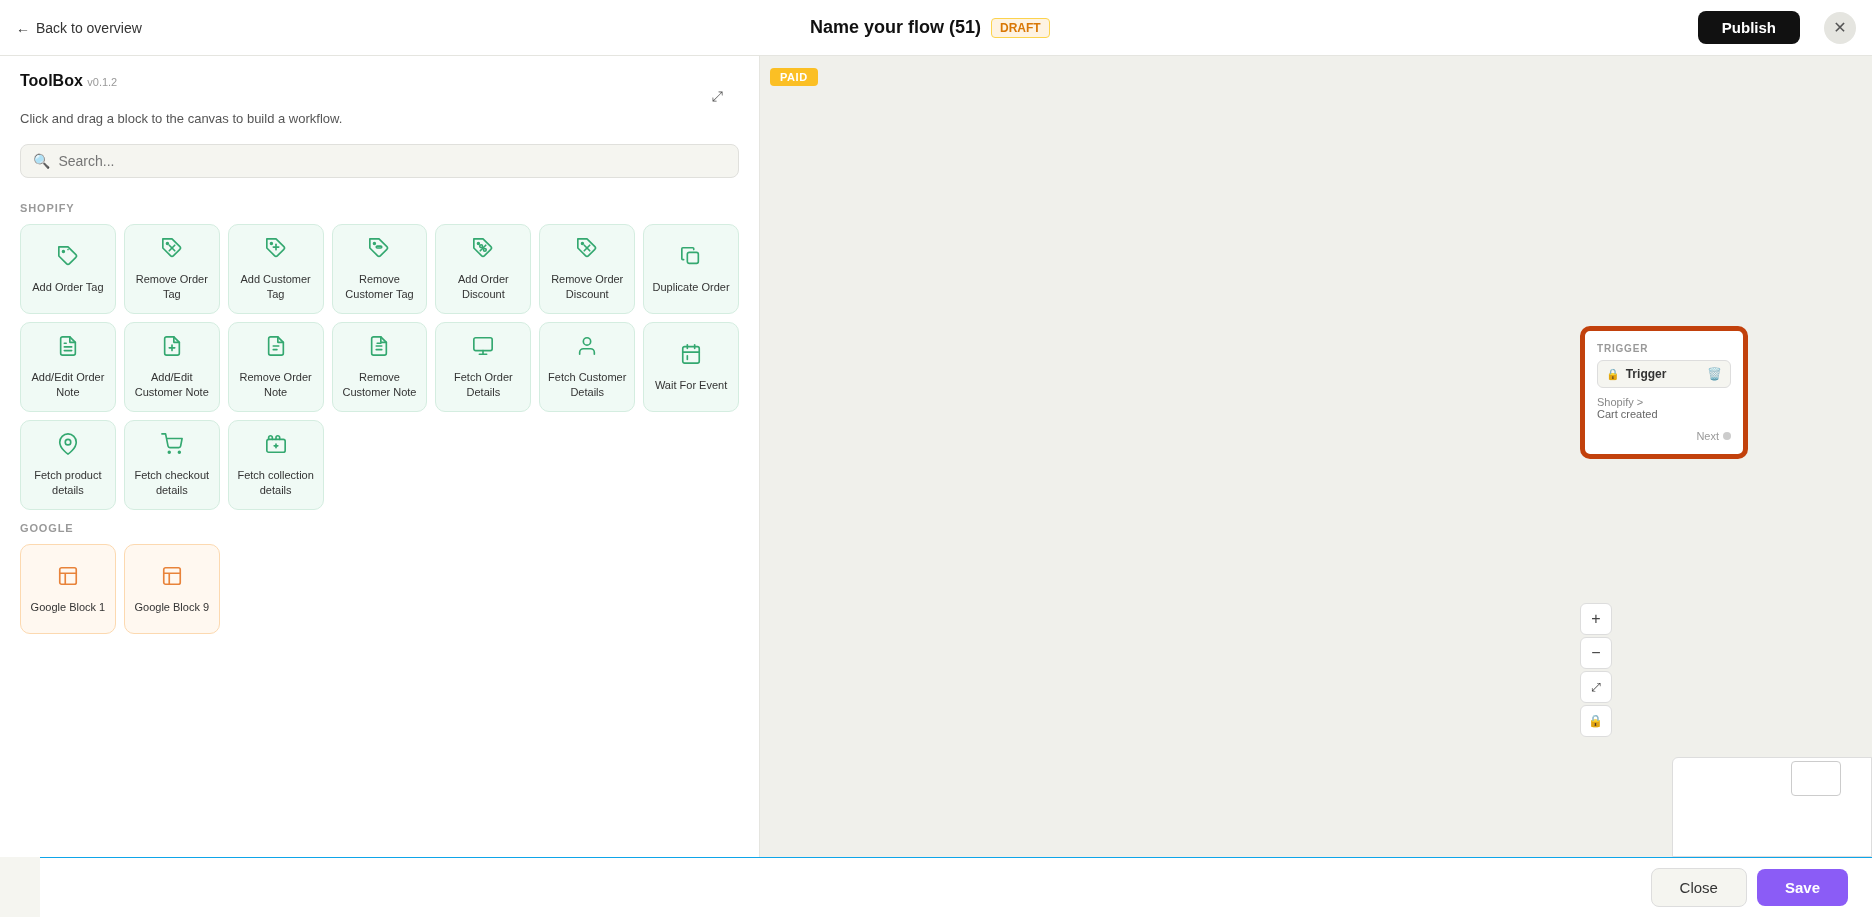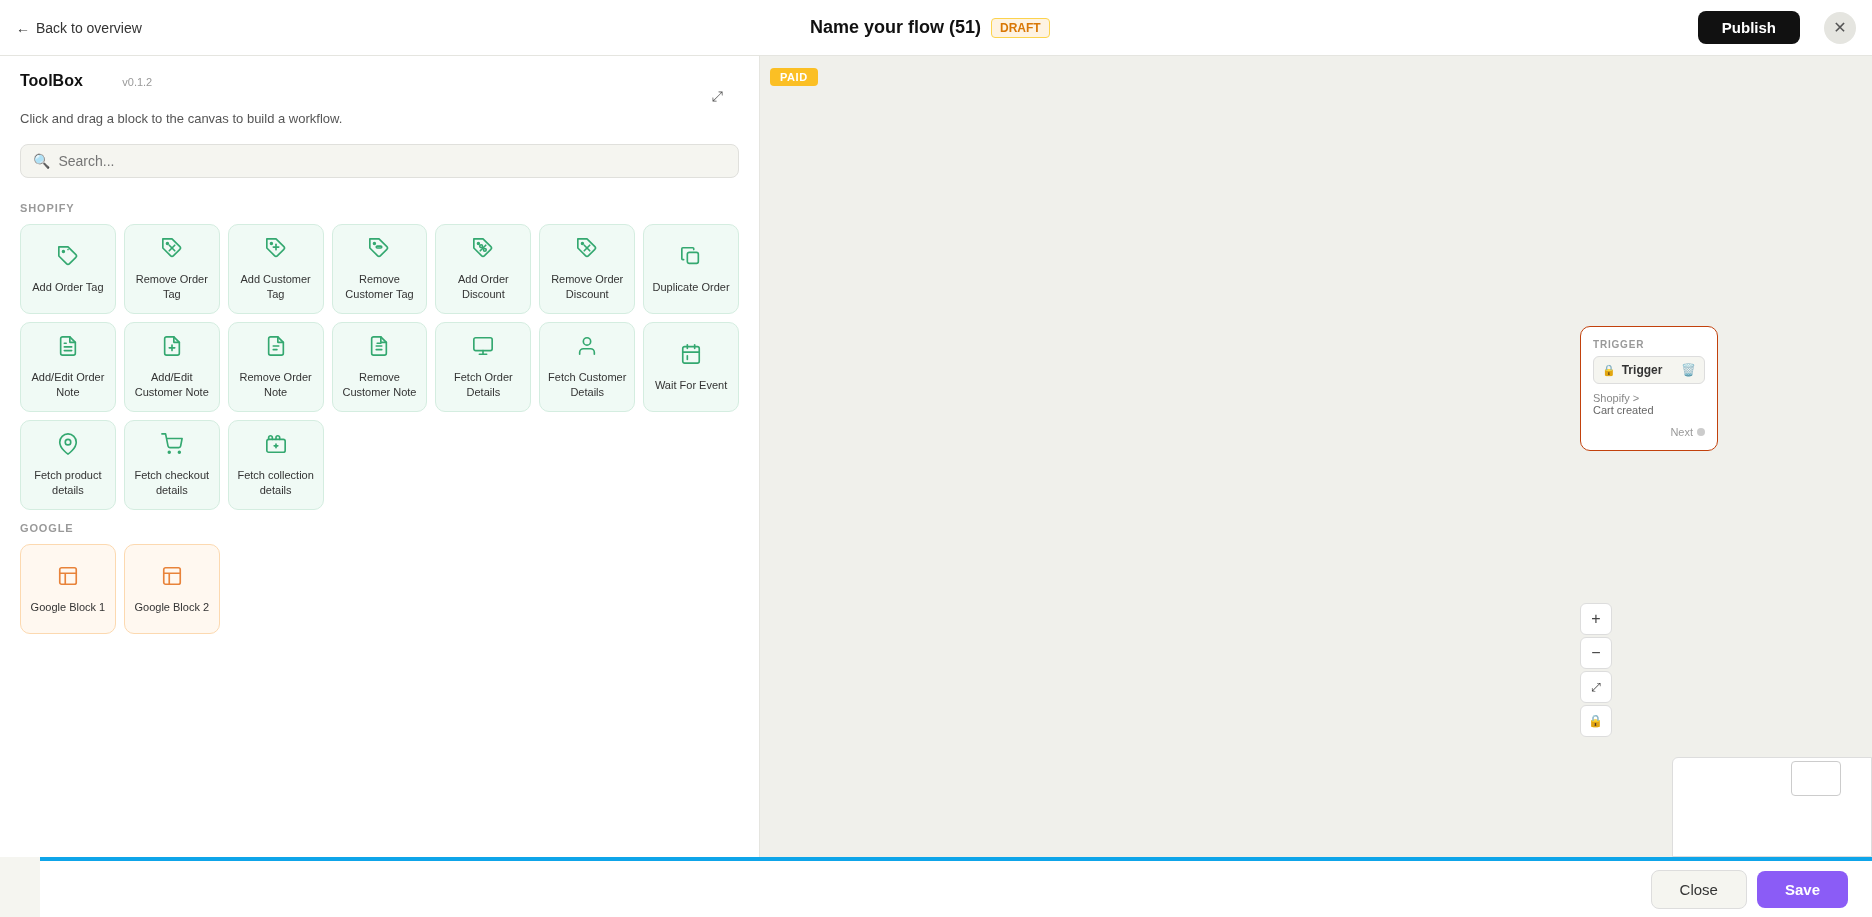--- a/index.html
+++ b/index.html
@@ -23,21 +23,21 @@
     
     .main { display: flex; flex: 1; overflow: hidden; }
 
     
     .toolbox {
       width: 760px; background: #fff; border-right: 1px solid #e5e5e0;
       display: flex; flex-direction: column; overflow: hidden; flex-shrink: 0;
     }
     .toolbox-header { padding: 16px 20px 8px; }
     .toolbox-title { font-size: 16px; font-weight: 700; color: #111; }
-    .toolbox-version { font-size: 11px; color: #999; font-weight: 400; margin-left: 35px; }
+    .toolbox-version { font-size: 11px; color: #999; font-weight: 400; }
     .toolbox-desc { font-size: 13px; color: #555; margin-top: 20px; line-height: 1.4; }
     .collapse-btn { position: absolute; top: 16px; right: 16px; background: none; border: none; cursor: pointer; font-size: 14px; color: #555; }
     .toolbox-header-row { display: flex; justify-content: space-between; align-items: flex-start; position: relative; }
 
     .search-wrapper { padding: 8px 20px 12px; }
     .search-input-container { display: flex; align-items: center; background: #f5f5f0; border: 1px solid #e0e0dc; border-radius: 8px; padding: 8px 12px; gap: 8px; }
     .search-input-container input { border: none; background: transparent; font-size: 14px; color: #333; outline: none; width: 100%; }
     .search-icon { color: #999; font-size: 14px; }
 
     .toolbox-scroll { overflow-y: auto; flex: 1; padding: 0 20px 20px; }
@@ -60,22 +60,22 @@
     .canvas-area { flex: 1; background: #f0f0eb; position: relative; overflow: hidden; }
     .paid-badge {
       position: absolute; top: 12px; left: 10px;
       background: #fbbf24; color: #fff; font-size: 11px; font-weight: 700;
       padding: 3px 10px; border-radius: 4px; letter-spacing: 0.05em;
     }
 
     
     .trigger-node {
       position: absolute; top: 270px; left: 820px;
-      background: #fff; border: 1px solid #c2410c; border-radius: 10px;
-      width: 138px; padding: 12px;
+      background: #fff; border: 5px solid #c2410c; border-radius: 10px;
+      width: 168px; padding: 12px;
     }
     .trigger-label { font-size: 10px; color: #999; font-weight: 600; letter-spacing: 0.08em; margin-bottom: 6px; }
     .trigger-box { display: flex; align-items: center; justify-content: space-between; background: #f5f5f0; border: 1px solid #ddd; border-radius: 6px; padding: 6px 8px; }
     .trigger-box-left { display: flex; align-items: center; gap: 6px; font-size: 12px; font-weight: 600; color: #333; }
     .trigger-lock { font-size: 11px; color: #555; }
     .trigger-delete { font-size: 12px; color: #999; cursor: pointer; }
     .trigger-desc { font-size: 11px; color: #666; margin-top: 8px; }
     .trigger-desc .shopify-link { color: #888; }
     .trigger-next { display: flex; justify-content: flex-end; align-items: center; margin-top: 10px; font-size: 11px; color: #999; gap: 4px; }
     .next-dot { width: 8px; height: 8px; background: #ccc; border-radius: 50%; }
@@ -88,21 +88,21 @@
     .zoom-btn {
       width: 32px; height: 32px; background: #fff; border: 1px solid #ddd;
       border-radius: 6px; display: flex; align-items: center; justify-content: center;
       cursor: pointer; font-size: 16px; color: #444;
     }
 
     
     .footer {
       display: flex; justify-content: flex-end; align-items: center;
       gap: 10px; padding: 10px 24px; background: #fff;
-      border-top: 4px solid #0ea5e9; height: 60px; flex-shrink: 0; margin-left: 40px;
+      border-top: 1px solid #0ea5e9; height: 60px; flex-shrink: 0; margin-left: 40px;
     }
     .close-btn { background: #f5f5f0; color: #333; border: 1px solid #ddd; border-radius: 8px; padding: 10px 28px; font-size: 15px; cursor: pointer; font-weight: 500; }
     .save-btn { background: #8b5cf6; color: #fff; border: none; border-radius: 8px; padding: 10px 28px; font-size: 15px; cursor: pointer; font-weight: 600; }
 
     
     .canvas-box { position: absolute; bottom: 0; right: 0; width: 200px; height: 100px; background: #fff; border: 1px solid #ddd; border-radius: 6px 0 0 0; }
     .mini-box { position: absolute; bottom: 60px; right: 30px; width: 50px; height: 35px; background: #fff; border: 1px solid #ccc; border-radius: 4px; }
   </style>
 </head>
 <body>
@@ -347,21 +347,21 @@
           </span>
           <span class="block-label">Google Block 1</span>
         </div>
         <div class="block-card google-block">
           <span class="block-icon">
             <svg width="22" height="22" viewBox="0 0 24 24" fill="none" stroke="#e8833a" stroke-width="1.8" stroke-linecap="round" stroke-linejoin="round">
                 <rect x="3" y="3" width="18" height="18" rx="2"></rect>
                 <path d="M3 9h18M9 21V9"></path>
               </svg>
           </span>
-          <span class="block-label">Google Block 2</span>
+          <span class="block-label">Google Block 9</span>
         </div>
       </div>
     </div>
   </div>
 
   <div class="canvas-area">
     <div class="paid-badge">PAID</div>
 
     <div class="trigger-node">
       <div class="trigger-label">TRIGGER</div>

